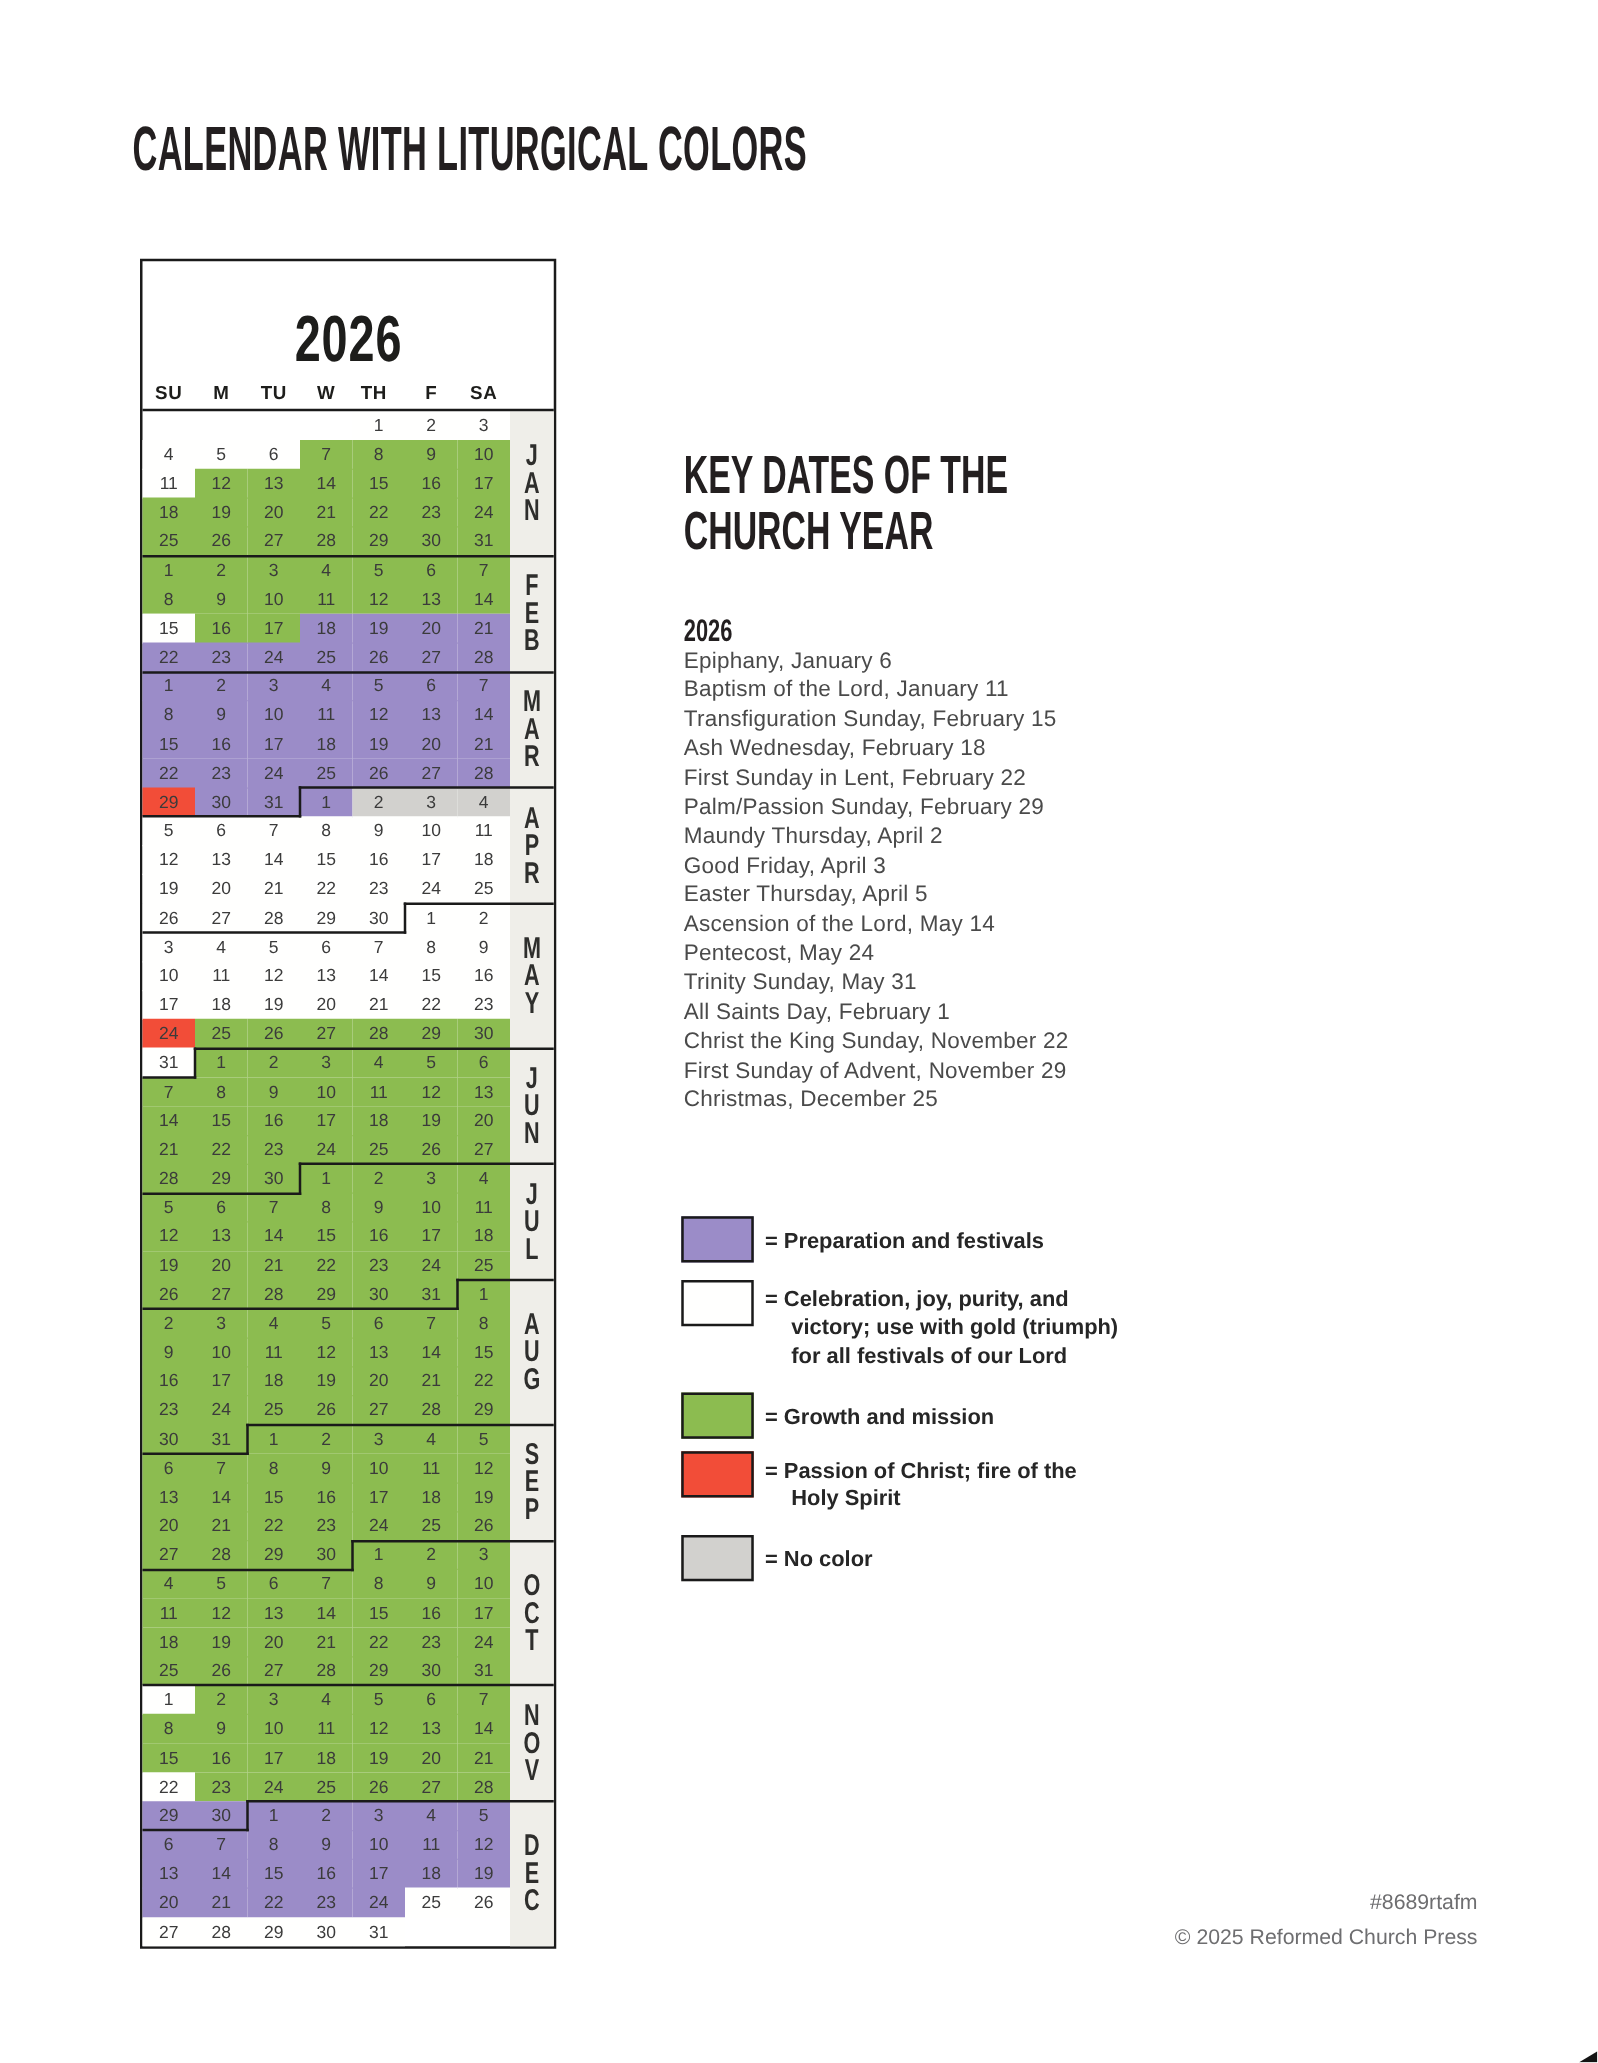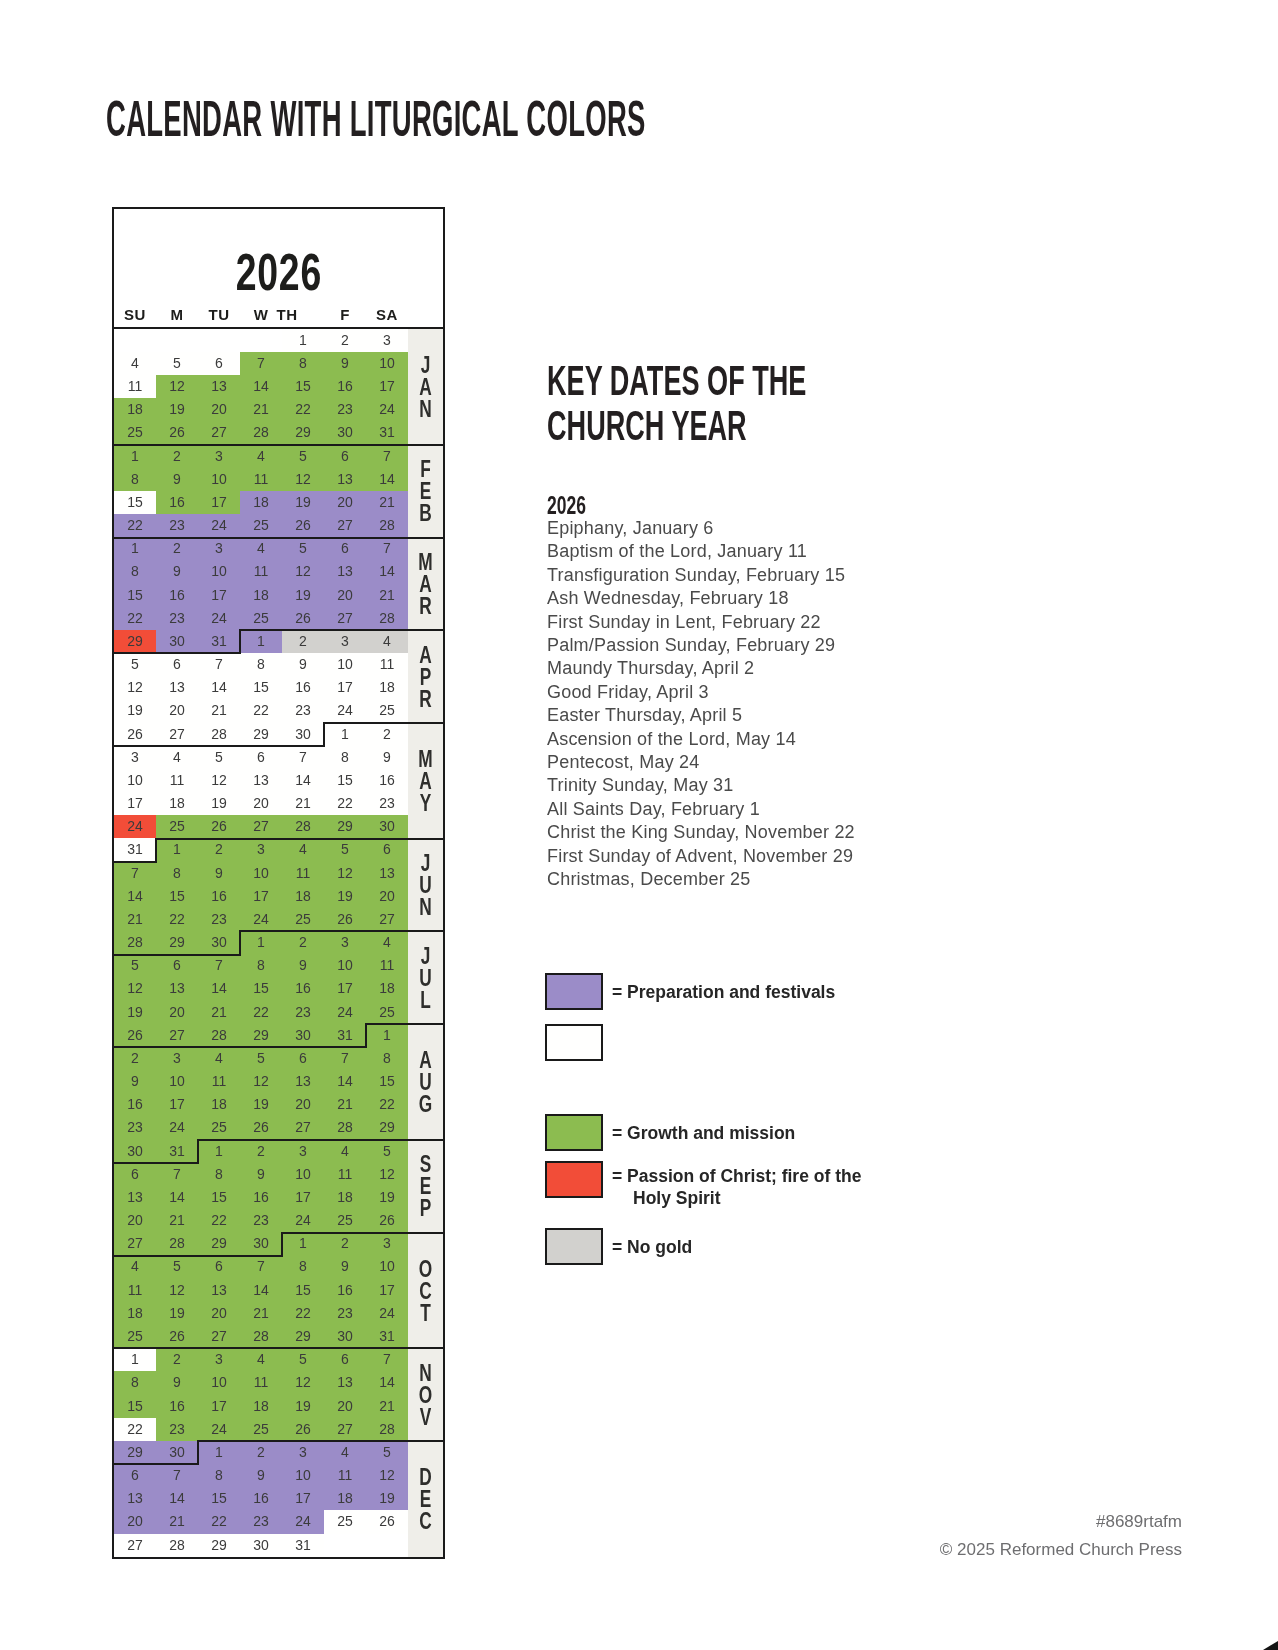--- a/index.html
+++ b/index.html
@@ -55,21 +55,21 @@
     <div id="cal-inner">
       <div id="cal-year-wrap">
         <span id="cal-year">2026</span>
       </div>
 
     <div style="left: 294px; top: 120px; width: 35px; height: 1228px; background: rgb(239, 238, 233); position: absolute;"></div>
         <div class="dow" style="left: 0px; width: 42px; position: absolute;">SU</div>
         <div class="dow" style="left: 42px; width: 42px; position: absolute;">M</div>
         <div class="dow" style="left: 84px; width: 42px; position: absolute;">TU</div>
         <div class="dow" style="left: 126px; width: 42px; position: absolute;">W</div>
-        <div class="dow" style="left: 152px; width: 42px; position: absolute;">TH</div>
+        <div class="dow" style="left: 164px; width: 42px; position: absolute;">TH</div>
         <div class="dow" style="left: 210px; width: 42px; position: absolute;">F</div>
         <div class="dow" style="left: 252px; width: 42px; position: absolute;">SA</div>
         <div class="cell" style="left: 167.7px; top: 119.7px; width: 42.6px; height: 23.7698px; background: rgb(255, 255, 254); position: absolute;">
           <span style="line-height: 23.7698px;">1</span>
         </div>
         <div class="cell" style="left: 209.7px; top: 119.7px; width: 42.6px; height: 23.7698px; background: rgb(255, 255, 254); position: absolute;">
           <span style="line-height: 23.7698px;">2</span>
         </div>
         <div class="cell" style="left: 251.7px; top: 119.7px; width: 42.6px; height: 23.7698px; background: rgb(255, 255, 254); position: absolute;">
           <span style="line-height: 23.7698px;">3</span>
@@ -1283,26 +1283,31 @@
     <div>#8689rtafm</div>
     <div>© 2025 Reformed Church Press</div>
   </div>
 
   <div id="corner-mark" class="abs"></div>
 <div class="swatch" style="top: 973px; background: rgb(155, 140, 200);"></div>
     <div class="legend-text" style="top: 981px;">
       <div>= Preparation and festivals</div>
     </div>
     <div class="swatch" style="top: 1024px; background: rgb(255, 255, 254);"></div>
+    <div class="legend-text" style="top: 1028px;">
+      <div>= Celebration, joy, purity, and</div>
+      <div class="indent">victory; use with gold (triumph)</div>
+      <div class="indent">for all festivals of our Lord</div>
+    </div>
     <div class="swatch" style="top: 1114px; background: rgb(140, 188, 80);"></div>
     <div class="legend-text" style="top: 1122px;">
       <div>= Growth and mission</div>
     </div>
     <div class="swatch" style="top: 1161px; background: rgb(242, 77, 56);"></div>
     <div class="legend-text" style="top: 1165px;">
       <div>= Passion of Christ; fire of the</div>
       <div class="indent">Holy Spirit</div>
     </div>
     <div class="swatch" style="top: 1228px; background: rgb(210, 209, 206);"></div>
     <div class="legend-text" style="top: 1236px;">
-      <div>= No gold</div>
+      <div>= No color</div>
     </div>
   </div>
 
 </body></html>

